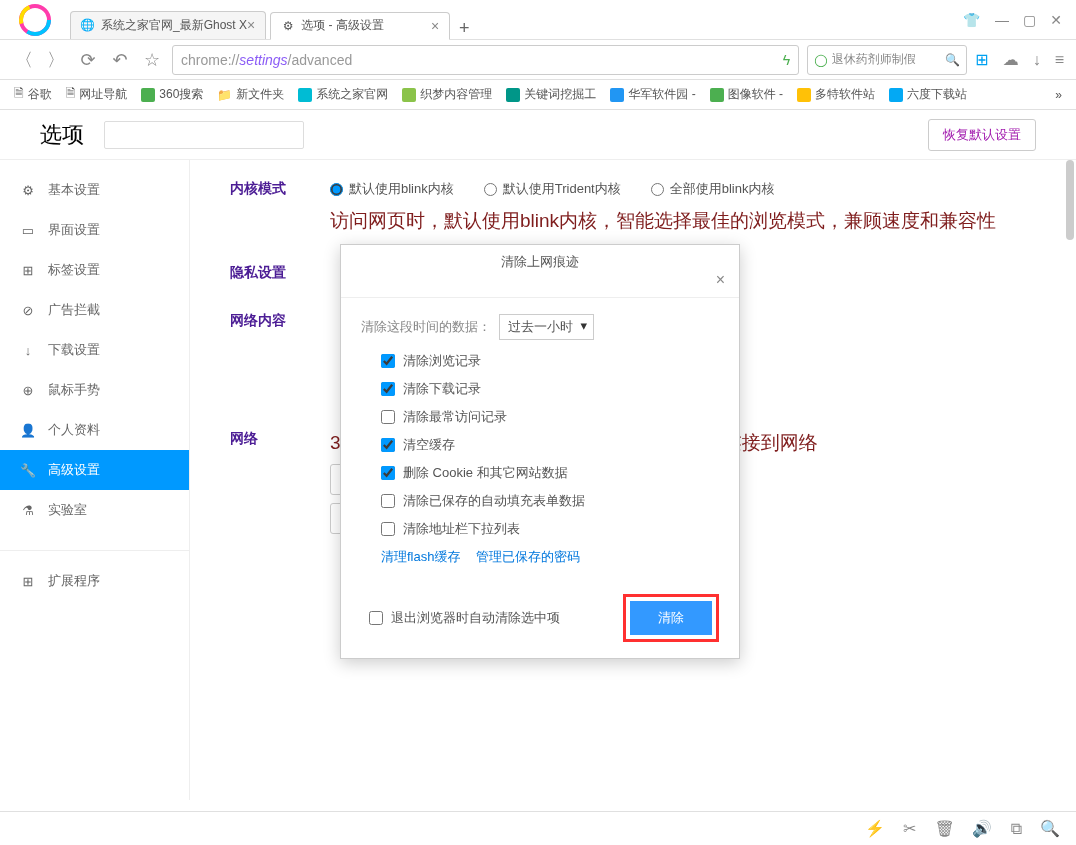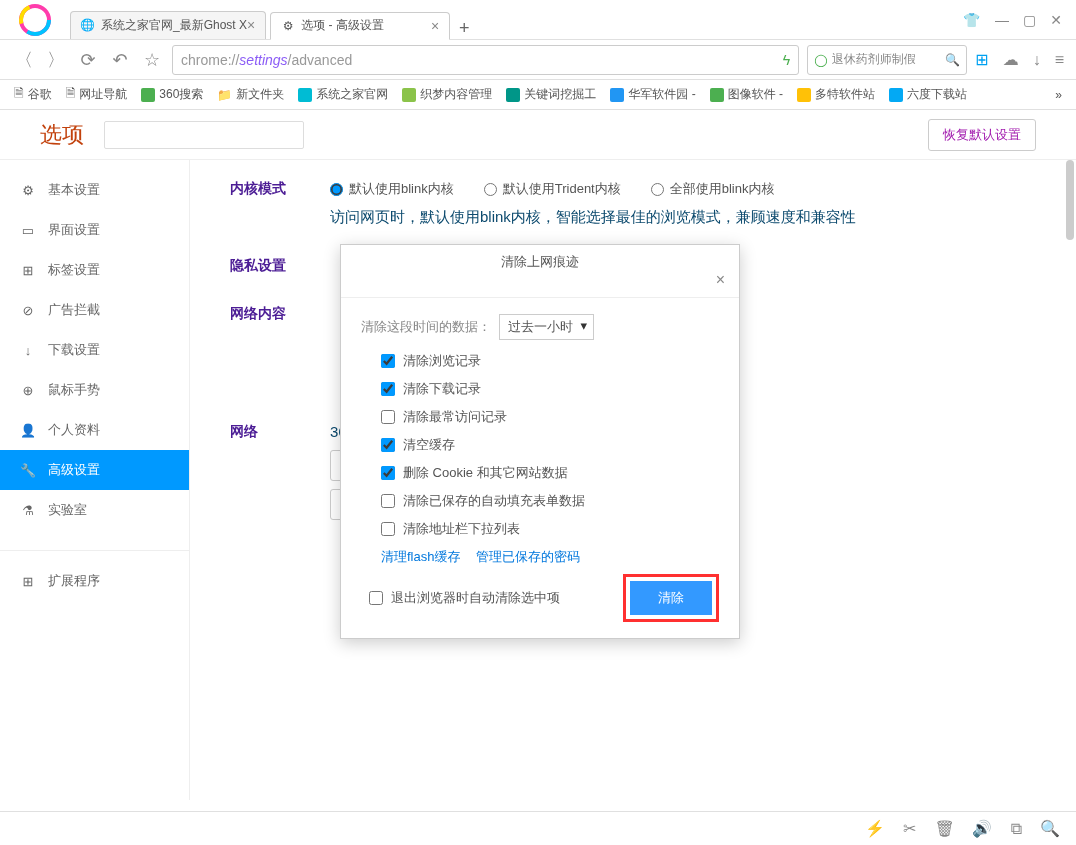--- a/index.html
+++ b/index.html
@@ -27,56 +27,56 @@
 .right-icons { display: flex; gap: 14px; color: #888; align-items: center; }
 .right-icons span { cursor: pointer; }
 
 
 .bookbar { height: 30px; display: flex; align-items: center; gap: 14px; padding: 0 14px; font-size: 12px; color: #555; border-bottom: 1px solid #e0e0e0; overflow: hidden; }
 .bm { display: flex; align-items: center; gap: 4px; cursor: pointer; white-space: nowrap; }
 .bm .dot { width: 14px; height: 14px; border-radius: 2px; display: inline-block; }
 
 
 .pagehead { height: 50px; display: flex; align-items: center; padding: 0 40px; border-bottom: 1px solid #eee; }
-.pagehead h1 { font-size: 22px; color: #c2410c; font-weight: normal; margin-right: 20px; }
+.pagehead h1 { font-size: 22px; color: #000000; font-weight: normal; margin-right: 20px; }
 .search-set { width: 200px; height: 28px; border: 1px solid #ddd; border-radius: 2px; }
 .restore-btn { margin-left: auto; padding: 6px 14px; border: 1px solid #ccc; border-radius: 3px; font-size: 13px; color: #a21caf; background: #fff; cursor: pointer; }
 
 
 .main { display: flex; height: 640px; }
 .sidebar { width: 190px; border-right: 1px solid #eee; padding-top: 10px; }
 .side-item { display: flex; align-items: center; padding: 0 20px; height: 40px; font-size: 13px; color: #666; cursor: pointer; gap: 12px; }
 .side-item.active { background: #0099ff; color: #fff; position: relative; }
 .side-item.active::after { content: ""; position: absolute; right: -6px; top: 50%; transform: translateY(-50%); border: 6px solid transparent; border-left-color: #0099ff; }
 .side-item .sicon { width: 16px; display: flex; justify-content: center; }
 .side-sep { border-top: 1px solid #eee; margin: 20px 0 10px; }
 
 .content { flex: 1; padding: 20px 40px; overflow: hidden; position: relative; }
 .section { display: flex; margin-bottom: 30px; }
 .section-title { width: 100px; font-size: 14px; font-weight: bold; color: #4c1d95; }
 .section-body { flex: 1; font-size: 13px; color: #555; }
 .radios { display: flex; gap: 30px; margin-bottom: 10px; }
 .radio { display: flex; align-items: center; gap: 6px; }
 .radio input { accent-color: #0099ff; }
-.desc { color: #0c4a6e; font-size: 15px; }
+.desc { color: #7f1d1d; font-size: 19px; }
 .subbtn { display: inline-block; border: 1px solid #ccc; border-radius: 3px; padding: 6px 12px; font-size: 12px; color: #555; margin-right: 8px; margin-top: 8px; }
 
 
 .dialog { position: absolute; left: 340px; top: 244px; width: 400px; background: #fff; border: 1px solid #ccc; box-shadow: 0 4px 16px rgba(0,0,0,0.2); z-index: 100; }
 .dlg-head { display: flex; align-items: center; padding: 8px 14px; border-bottom: 1px solid #eee; font-size: 13px; color: #555; flex-direction: column; }
 .dlg-head .x { margin-left: auto; cursor: pointer; color: #888; font-size: 16px; }
 .dlg-body { padding: 16px 20px; font-size: 13px; color: #555; }
 .dlg-row { display: flex; align-items: center; margin-bottom: 12px; }
 .dlg-row label { color: #888; }
 .dlg-select { margin-left: 8px; border: 1px solid #ccc; padding: 3px 20px 3px 8px; position: relative; cursor: pointer; }
 .dlg-select::after { content: "▾"; position: absolute; right: 6px; color: #333; }
 .chk-list { padding-left: 20px; }
 .chk { display: flex; align-items: center; gap: 8px; margin-bottom: 10px; }
 .chk input { width: 14px; height: 14px; accent-color: #0099ff; }
-.links { padding-left: 20px; margin-bottom: 8px; }
+.links { padding-left: 20px; margin-bottom: 28px; }
 .links a { color: #0077dd; text-decoration: none; margin-right: 12px; font-size: 13px; }
 .dlg-foot { display: flex; align-items: center; padding-left: 8px; }
 .dlg-foot .chk { margin-bottom: 0; }
 .clear-btn-wrap { margin-left: auto; border: 3px solid #ff3030; padding: 4px; }
 .clear-btn { background: #3399ff; color: #fff; border: none; padding: 8px 28px; font-size: 13px; cursor: pointer; }
 
 
 .footer { position: absolute; bottom: 0; left: 0; right: 0; height: 34px; border-top: 1px solid #e0e0e0; display: flex; align-items: center; justify-content: flex-end; padding: 0 16px; gap: 18px; color: #888; }
 .footer span { cursor: pointer; }
 

